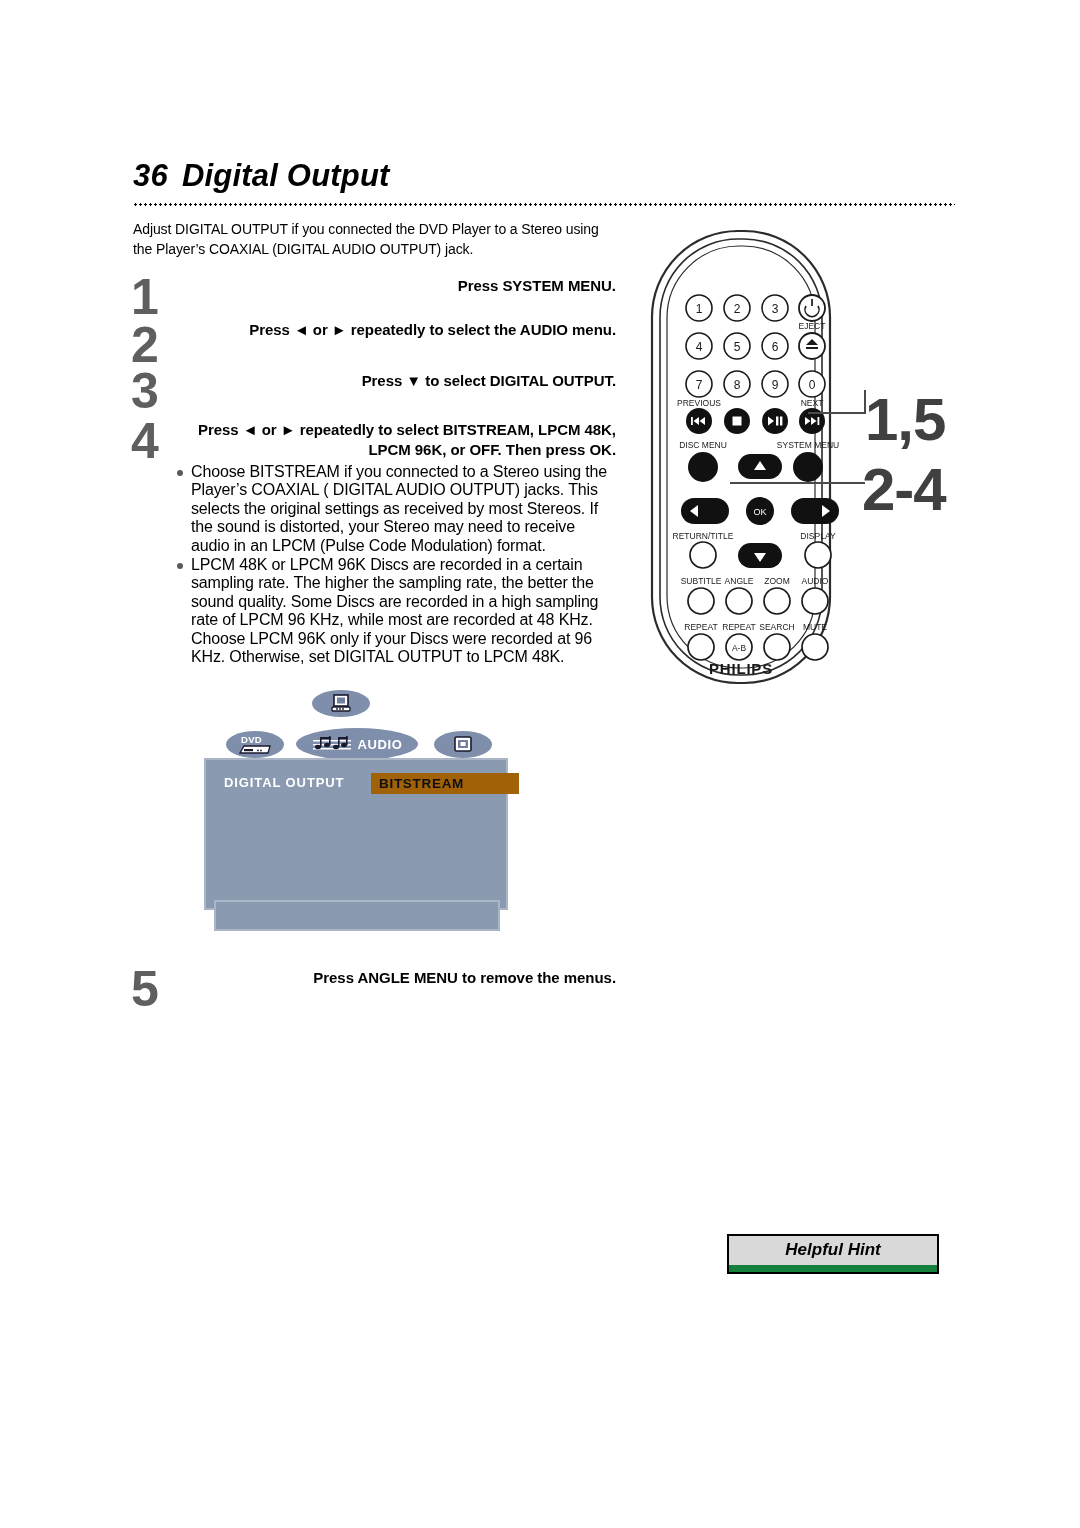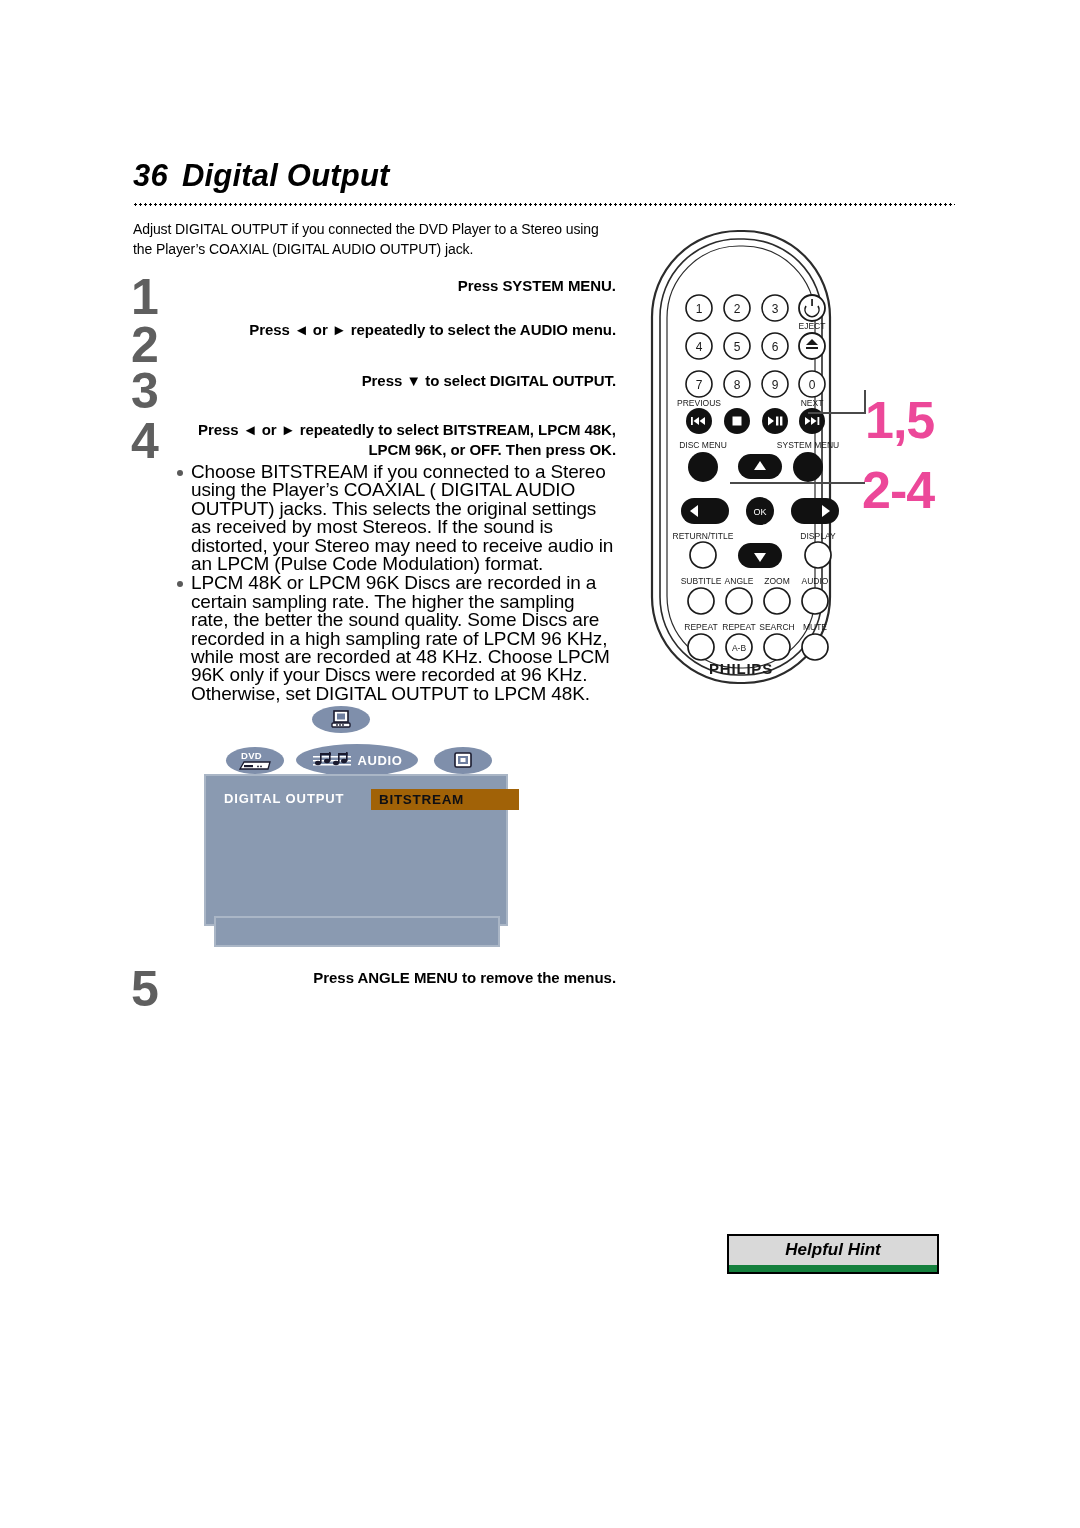--- a/index.html
+++ b/index.html
@@ -81,40 +81,40 @@
 
   ul.bullets {
     list-style: none;
     margin: 3px 0 0 0;
     padding: 0;
   }
   ul.bullets > li {
     position: relative;
     padding-left: 15px;
     margin-bottom: 1px;
-    font-size: 19px;
+    font-size: 16px;
     line-height: 18.4px;
     letter-spacing: -0.15px;
   }
   ul.bullets > li::before {
     content: "";
     position: absolute;
     left: 1px;
     top: 7px;
     width: 6px;
     height: 6px;
     border-radius: 50%;
     background: #5a5a5a;
   }
 
   
   #osd {
     position: absolute;
     left: 200px;
-    top: 706px;
+    top: 690px;
     width: 312px;
     height: 258px;
   }
   .osd-tab {
     position: absolute;
     background: #7f8fab;
     border-radius: 50%;
     display: flex;
     align-items: center;
     justify-content: center;
@@ -215,23 +215,23 @@
     position: absolute;
     left: 640px;
     top: 222px;
     width: 250px;
     height: 470px;
   }
 
   
   .callout-num {
     position: absolute;
-    color: #ec4899;
-    font-weight: bold;
-    font-size: 52px;
+    color: #404040;
+    font-weight: bold;
+    font-size: 60px;
     line-height: 56px;
     letter-spacing: -1px;
     font-family: "Liberation Sans", sans-serif;
   }
   #callout-1-5 { left: 865px; top: 392px; }
   #callout-2-4 { left: 862px; top: 462px; }
 
   .leader {
     position: absolute;
     background: #4a4a4a;

